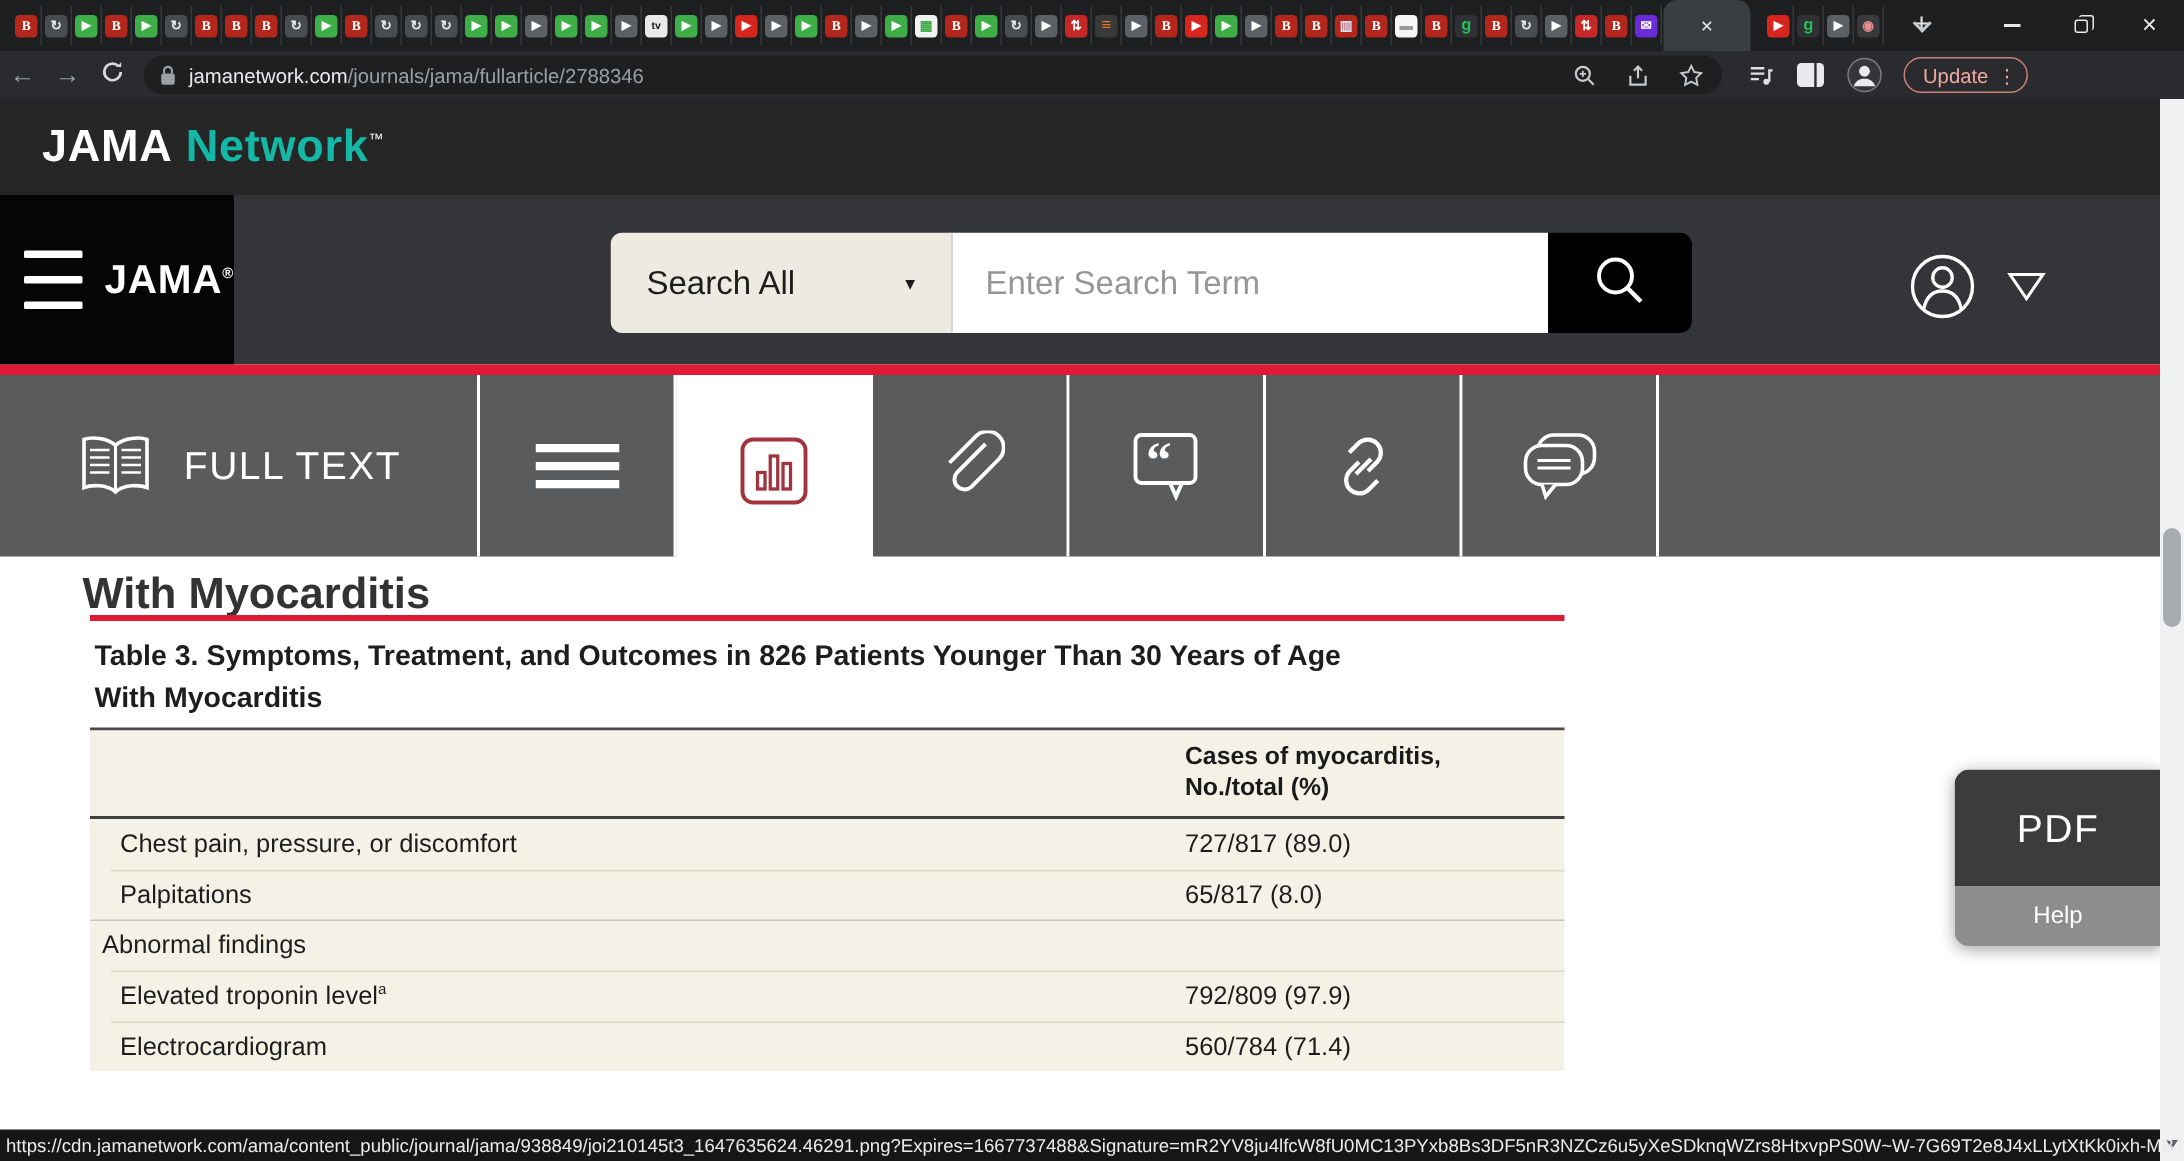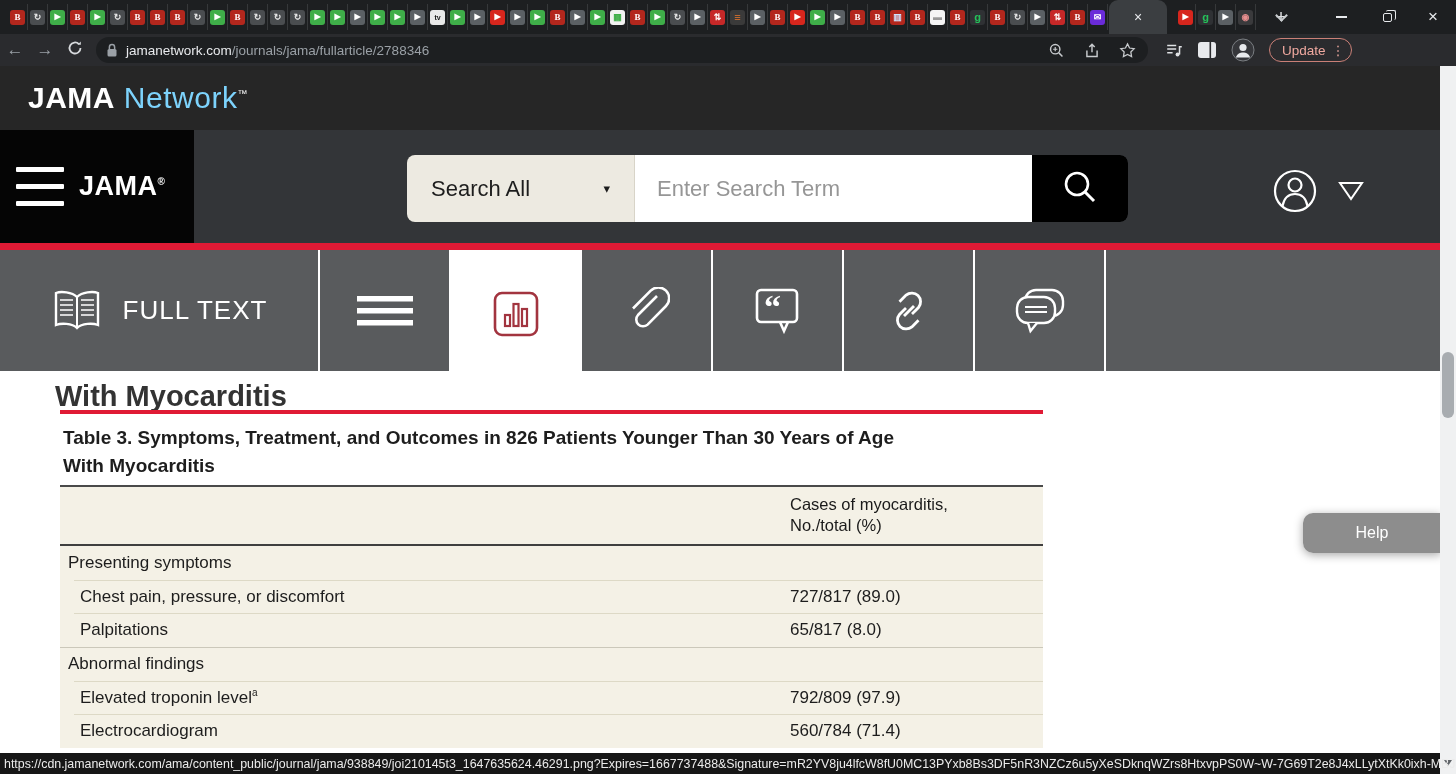--- a/index.html
+++ b/index.html
@@ -47,25 +47,25 @@
   .ext-row { display:flex; align-items:center; gap:14px; margin-left:16px; }
   .update-btn { margin-left:14px; height:24px; border:1px solid #ca8077; border-radius:13px; color:#f0a9a0; font-size:13.5px; display:flex; align-items:center; padding:0 6px 0 12px; gap:6px; }
   .update-btn .dots { font-size:13px; letter-spacing:0; }
 
   
   .site { position:absolute; left:0; top:66px; width:1456px; height:708px; background:#fff; overflow:hidden; }
 
   .band1 { position:absolute; left:0; top:0; width:1440px; height:64px; background:#262626; display:flex; align-items:center; }
   .brand { margin-left:28px; color:#fff; font-size:30px; letter-spacing:0.5px; }
   .brand b { font-weight:700; }
-  .brand .light { font-weight:400; color:#7dd3fc; }
+  .brand .light { font-weight:700; color:#14b8a6; }
   .brand sup { font-size:10px; }
 
   .band2 { position:absolute; left:0; top:64px; width:1440px; height:113px; background:#333538; }
-  .jama-box { position:absolute; left:0; top:0; width:194px; height:113px; background:#050505; display:flex; align-items:center; }
+  .jama-box { position:absolute; left:0; top:0; width:156px; height:113px; background:#050505; display:flex; align-items:center; }
   .hamburger { margin-left:16px; width:48px; display:flex; flex-direction:column; gap:12px; }
   .hamburger span { display:block; height:5px; background:#fff; border-radius:1px; }
   .jama-word { margin-left:15px; color:#fff; font-size:27px; font-weight:bold; letter-spacing:0.5px; }
   .jama-word sup { font-size:10px; }
 
   .searchbar { position:absolute; left:407px; top:25px; height:67px; display:flex; border-radius:8px; overflow:hidden; }
   .scope { width:228px; background:#edeae1; display:flex; align-items:center; justify-content:space-between; padding:0 24px; border-right:1px solid #d8d4c8; }
   .scope-label { font-size:22px; color:#1d1d1d; font-weight:500; }
   .scope-caret { font-size:13px; color:#1d1d1d; }
   .search-input { width:397px; border:none; outline:none; background:#fff; font-size:22px; padding:0 22px; color:#333; font-family:"Liberation Sans", sans-serif; }
@@ -86,21 +86,21 @@
   .fulltext-label { color:#fff; font-size:26px; font-weight:normal; letter-spacing:1px; }
 
   
   .partial-heading { position:absolute; left:55px; top:290px; font-size:29px; font-weight:bold; color:#333; z-index:1;margin-top:24px; }
 
   .tablewrap { position:absolute; left:60px; top:344px; width:983px; z-index:1; }
   .table-redbar { height:4px; }
   .table-title { margin-top:10px; width:870px; font-size:19px; line-height:27.5px; font-weight:bold; color:#1d1d1d; padding-left:3px; }
   .darkline { height:2px; background:#4a4a4a; margin-top:6px; }
   .thead { height:57px; background:#f4f1e6; position:relative; }
-  .thead .colhdr { position:absolute; left:730px; top:7px; font-size:16.5px; font-weight:normal; color:#1a1a1a; line-height:21px; }
+  .thead .colhdr { position:absolute; left:730px; top:7px; font-size:16.5px; font-weight:bold; color:#1a1a1a; line-height:21px; }
   .darkline2 { height:2px; background:#3f3f3f; }
   .tbody { background:#f4f1e6; }
   .trow { height:33.7px; position:relative; display:flex; align-items:center; font-size:17px; color:#1d1d1d; }
   .trow .tlabel { padding-left:8px; }
   .trow.item .tlabel { padding-left:20px; }
   .trow .tlabel sup { font-size:10px; }
   .trow .tvalue { position:absolute; left:730px; }
   .trow.item::before { content:""; position:absolute; left:14px; right:0; top:0; height:1px; background:#ddd9c6; }
   .trow.section::before { content:""; position:absolute; left:0; right:0; top:0; height:1px; background:#cbc8ba; }
   .trow:first-child::before { display:none; }
@@ -486,24 +486,20 @@
       <div class="table-title">Table 3. Symptoms, Treatment, and Outcomes in 826 Patients Younger Than 30 Years of Age With Myocarditis</div>
       <div class="darkline"></div>
       <div class="thead">
         <div class="colhdr">
           <div>Cases of myocarditis,</div>
           <div>No./total (%)</div>
         </div>
       </div>
       <div class="darkline2"></div>
       <div class="tbody">
-          <div class="trow section">
-            <span class="tlabel">Presenting symptoms</span>
-            <span class="tvalue"></span>
-          </div>
           <div class="trow item">
             <span class="tlabel">Chest pain, pressure, or discomfort</span>
             <span class="tvalue">727/817 (89.0)</span>
           </div>
           <div class="trow item">
             <span class="tlabel">Palpitations</span>
             <span class="tvalue">65/817 (8.0)</span>
           </div>
           <div class="trow section">
             <span class="tlabel">Abnormal findings</span>
@@ -514,20 +510,21 @@
             <span class="tvalue">792/809 (97.9)</span>
           </div>
           <div class="trow item">
             <span class="tlabel">Electrocardiogram</span>
             <span class="tvalue">560/784 (71.4)</span>
           </div>
         </div>
     </div>
 
     <div class="pdf-fly">
+      <div class="pdf-main">PDF</div>
       <div class="pdf-help">Help</div>
     </div>
 
     <div class="statusbar">
       <span>https://cdn.jamanetwork.com/ama/content_public/journal/jama/938849/joi210145t3_1647635624.46291.png?Expires=1667737488&amp;Signature=mR2YV8ju4lfcW8fU0MC13PYxb8Bs3DF5nR3NZCz6u5yXeSDknqWZrs8HtxvpPS0W~W-7G69T2e8J4xLLytXtKk0ixh-MBJ4KdqlEOtpwRBTARLk...</span>
     </div>
 
     <div class="scrollbar">
       <div class="sb-thumb"></div>
       <div class="sb-down"></div>

